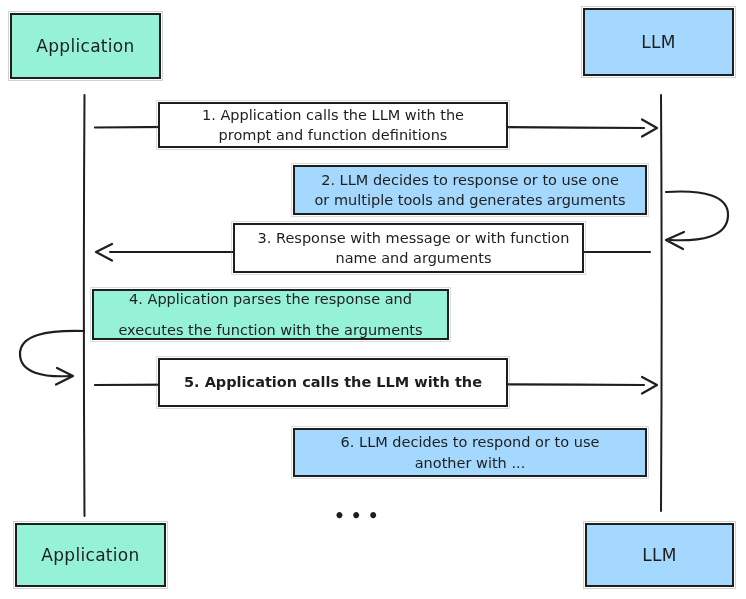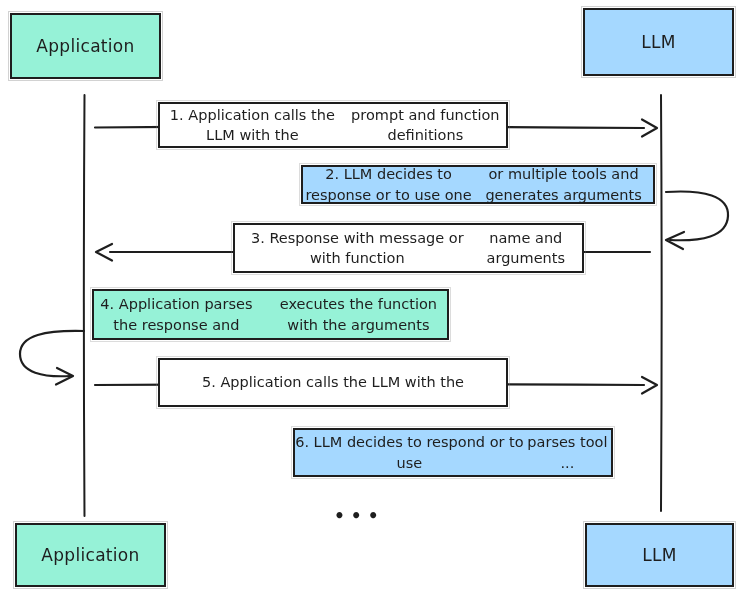--- a/index.html
+++ b/index.html
@@ -24,30 +24,30 @@
   .fill-green{background:var(--green);}
   .fill-blue{background:var(--blue);}
   .fill-white{background:var(--paper);}
   .a-top-left{left:10px;top:13px;width:151px;height:66px;}
   .a-top-right{left:583px;top:8px;width:151px;height:68px;}
   .a-bot-left{left:15px;top:523px;width:151px;height:64px;}
   .a-bot-right{left:585px;top:523px;width:149px;height:64px;}
 
   .step{
     position:absolute;border:2px solid var(--ink);box-sizing:border-box;
-    display:flex;flex-direction:row;align-items:center;justify-content:center;
+    display:flex;flex-direction:column;align-items:center;justify-content:center;
     text-align:center;font-size:14.5px;line-height:20.5px;
     outline:1px solid rgba(138,138,138,.30);outline-offset:1px;
   }
   .s1{left:158px;top:102px;width:350px;height:46px;}
-  .s2{left:293px;top:165px;width:354px;height:39px;margin-left:8px;}
+  .s2{left:293px;top:165px;width:354px;height:50px;}
   .s3{left:233px;top:223px;width:351px;height:50px;padding-left:10px;}
   .s4{left:92px;top:289px;width:357px;height:51px;gap:11px;}
-  .s5{left:158px;top:358px;width:350px;height:49px;}
-  .s6{left:293px;top:428px;width:320px;height:49px;}
+  .s5{left:158px;top:358px;width:350px;height:49px;font-weight:bold;}
+  .s6{left:293px;top:428px;width:354px;height:49px;}
 
   .ellipsis{
     position:absolute;left:334px;top:506px;width:50px;text-align:center;
     font-size:17px;font-weight:bold;letter-spacing:6px;color:var(--ink);
   }
 </style>
 </head>
 <body>
 
 <div class="canvas">
@@ -105,18 +105,18 @@
     <span>4. Application parses the response and</span>
     <span>executes the function with the arguments</span>
   </div>
 
   <div class="step fill-white s5">
     <span>5. Application calls the LLM with the</span>
   </div>
 
   <div class="step fill-blue s6">
     <span>6. LLM decides to respond or to use</span>
-    <span>parses tool ...</span>
+    <span>another with ...</span>
   </div>
 
   <div class="ellipsis">•••</div>
 
 </div>
 
 </body></html>

